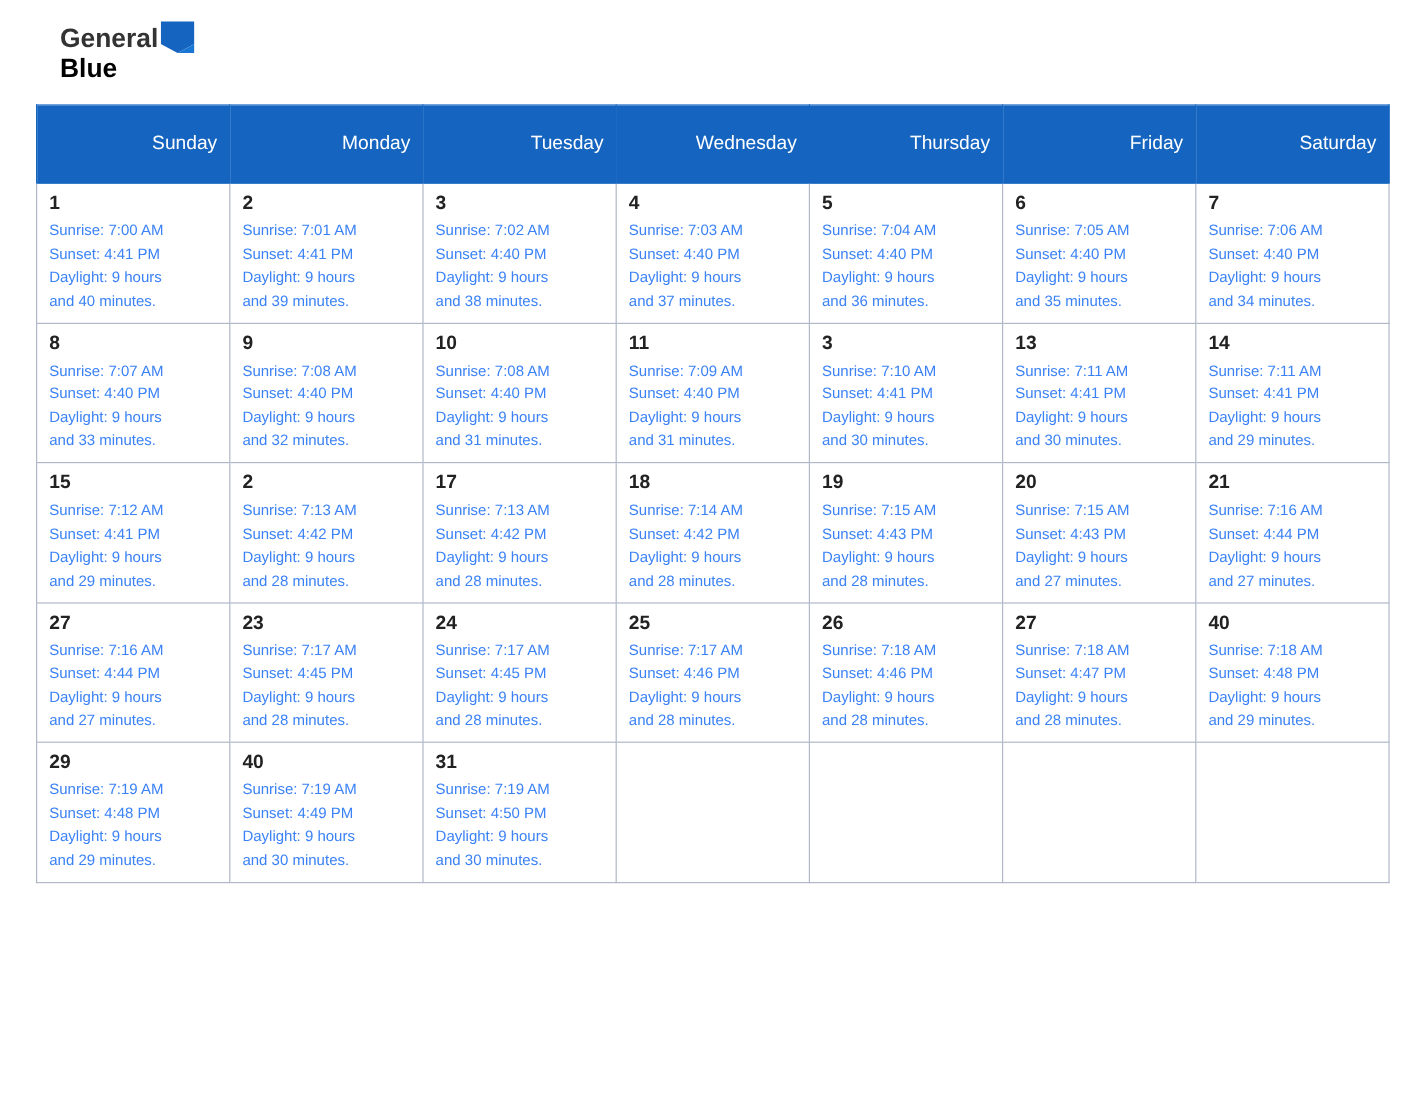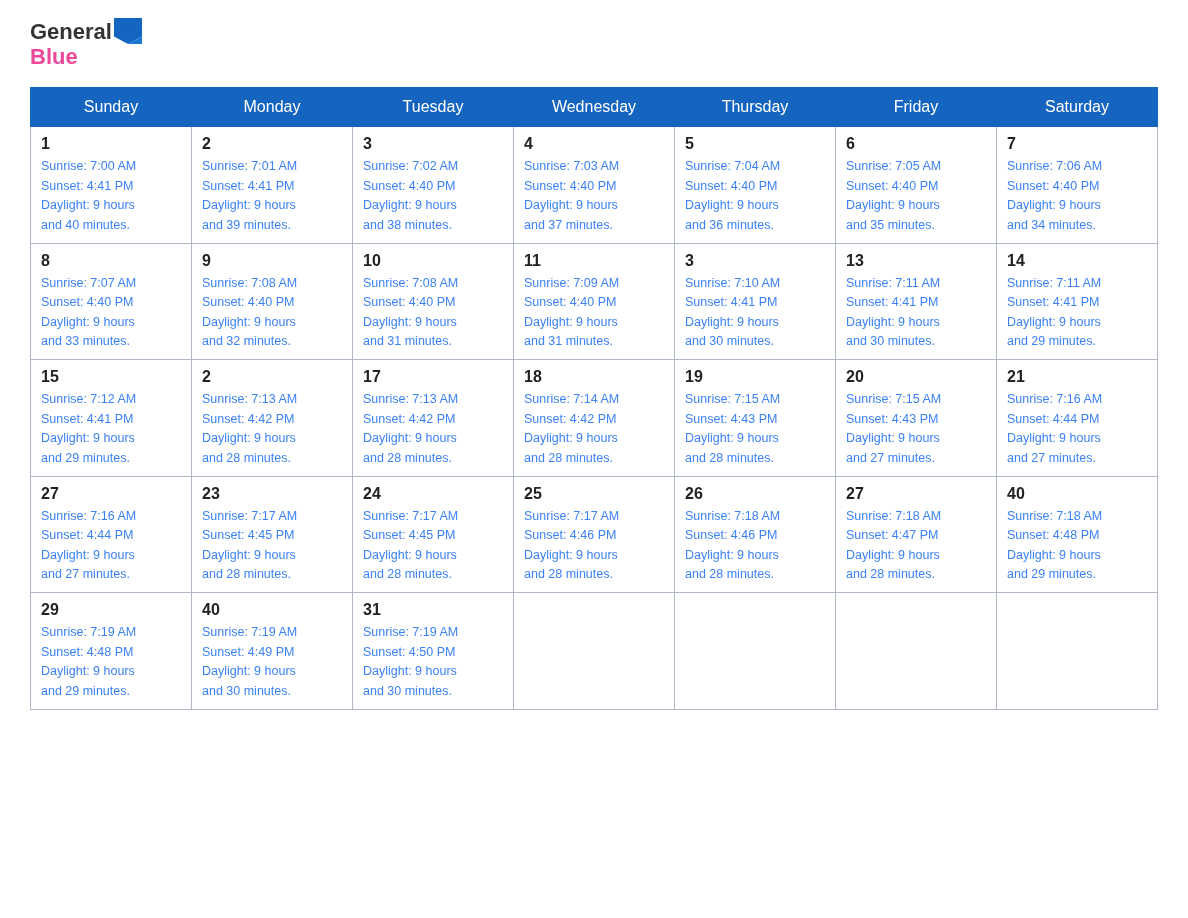--- a/index.html
+++ b/index.html
@@ -19,20 +19,21 @@
     .logo {
       display: flex;
       align-items: center;
       gap: 0;
     }
     .logo-text {
       font-size: 22px;
       font-weight: bold;
       color: #333;
       line-height: 1.1;
+      margin-left: 20px;
     }
     .logo-text .blue { color: #1565c0; }
     .logo-icon {
       width: 28px;
       height: 28px;
       margin-left: 2px;
     }
     .title-block {
       text-align: right;
     }
@@ -50,22 +51,22 @@
     table {
       width: 100%;
       border-collapse: collapse;
       table-layout: fixed;
     }
     thead tr th {
       background: #1565c0;
       color: #fff;
       font-size: 16px;
       font-weight: normal;
-      padding: 10px 10px;
-      text-align: center;
+      padding: 23px 10px;
+      text-align: right;
       border: 1px solid #1565c0;
     }
     tbody tr td {
       vertical-align: top;
       border: 1px solid #b0b8c8;
       padding: 8px 10px;
       font-size: 13px;
       color: #222;
       min-height: 100px;
       height: 110px;
@@ -96,21 +97,21 @@
 <body>
 
 <div class="header">
   <div class="logo">
     <div>
       <div class="logo-text">
         General<span style="display:inline-block; width:0"></span><svg class="logo-icon" viewBox="0 0 30 28" style="display:inline-block;vertical-align:middle;margin-left:2px;margin-top:-4px">
             <polygon points="0,0 30,0 30,20 15,28 0,20" fill="#1565c0"></polygon>
             <polygon points="15,28 30,20 30,28" fill="#1976d2"></polygon>
           </svg><br>
-        <span class="blue" style="font-size:22px;font-weight:bold;color:#ec4899;">Blue</span>
+        <span class="blue" style="font-size:22px;font-weight:bold;color:#000000;">Blue</span>
       </div>
     </div>
   </div>
   <div class="title-block">
     <div class="month-title"></div>
     <div class="location"></div>
   </div>
 </div>
 
 <table>

